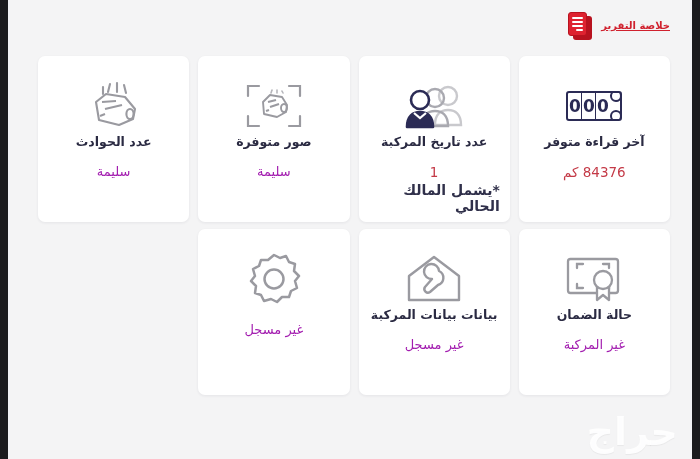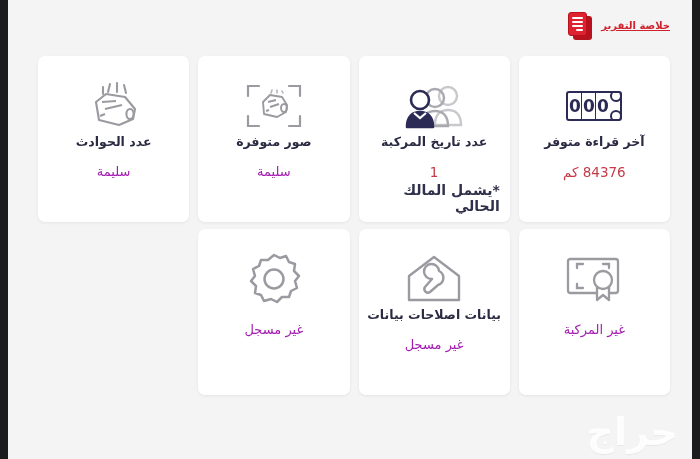--- a/index.html
+++ b/index.html
@@ -293,31 +293,32 @@
           <g fill="none" stroke="#9a9aa0" stroke-width="2.3" stroke-linecap="round">
             <path d="M13 13 L13 9 L19 9"></path>
             <path d="M39 9 L45 9 L45 13"></path>
             <path d="M45 29 L45 33 L39 33"></path>
             <path d="M19 33 L13 33 L13 29"></path>
           </g>
           <path d="M33 29 L33 45 L39 40 L45 45 L45 29 Z" fill="#ffffff" stroke="#9a9aa0" stroke-width="2.3" stroke-linejoin="round"></path>
           <circle cx="39" cy="25" r="9" fill="#ffffff" stroke="#9a9aa0" stroke-width="2.3"></circle>
         </svg>
       </div>
+      <div class="card-label">حالة الضمان</div>
       <div class="card-value muted">غير المركبة</div>
     </div>
 
     <div class="card">
       <div class="card-icon">
         <svg width="58" height="50" viewBox="0 0 58 50">
           <path d="M4 22 L29 3 L54 22 L54 46 L4 46 Z" fill="none" stroke="#9a9aa0" stroke-width="2.4" stroke-linejoin="round"></path>
           <path d="M34 17 A7.5 7.5 0 1 0 27 25 L20 33 A3.6 3.6 0 0 0 25 38 L33 31 A7.5 7.5 0 0 0 34 17 Z" fill="none" stroke="#9a9aa0" stroke-width="2.4" stroke-linejoin="round"></path>
         </svg>
       </div>
-      <div class="card-label">بيانات اصلاحات بيانات</div>
+      <div class="card-label">بيانات بيانات المركبة</div>
       <div class="card-value muted">غير مسجل</div>
     </div>
 
     <div class="card">
       <div class="card-icon">
         <svg width="54" height="54" viewBox="0 0 54 54">
           <path d="M27 3
                    L33 6 L39 4 L42 10 L48 12 L47 19 L52 24 L48 29 L50 36 L44 39 L42 45 L35 45 L30 50
                    L24 47 L17 49 L14 43 L8 41 L9 34 L4 29 L8 24 L6 17 L12 14 L14 8 L21 8 Z" fill="none" stroke="#9a9aa0" stroke-width="2.5" stroke-linejoin="round"></path>
           <circle cx="27" cy="27" r="9.5" fill="none" stroke="#9a9aa0" stroke-width="2.5"></circle>

